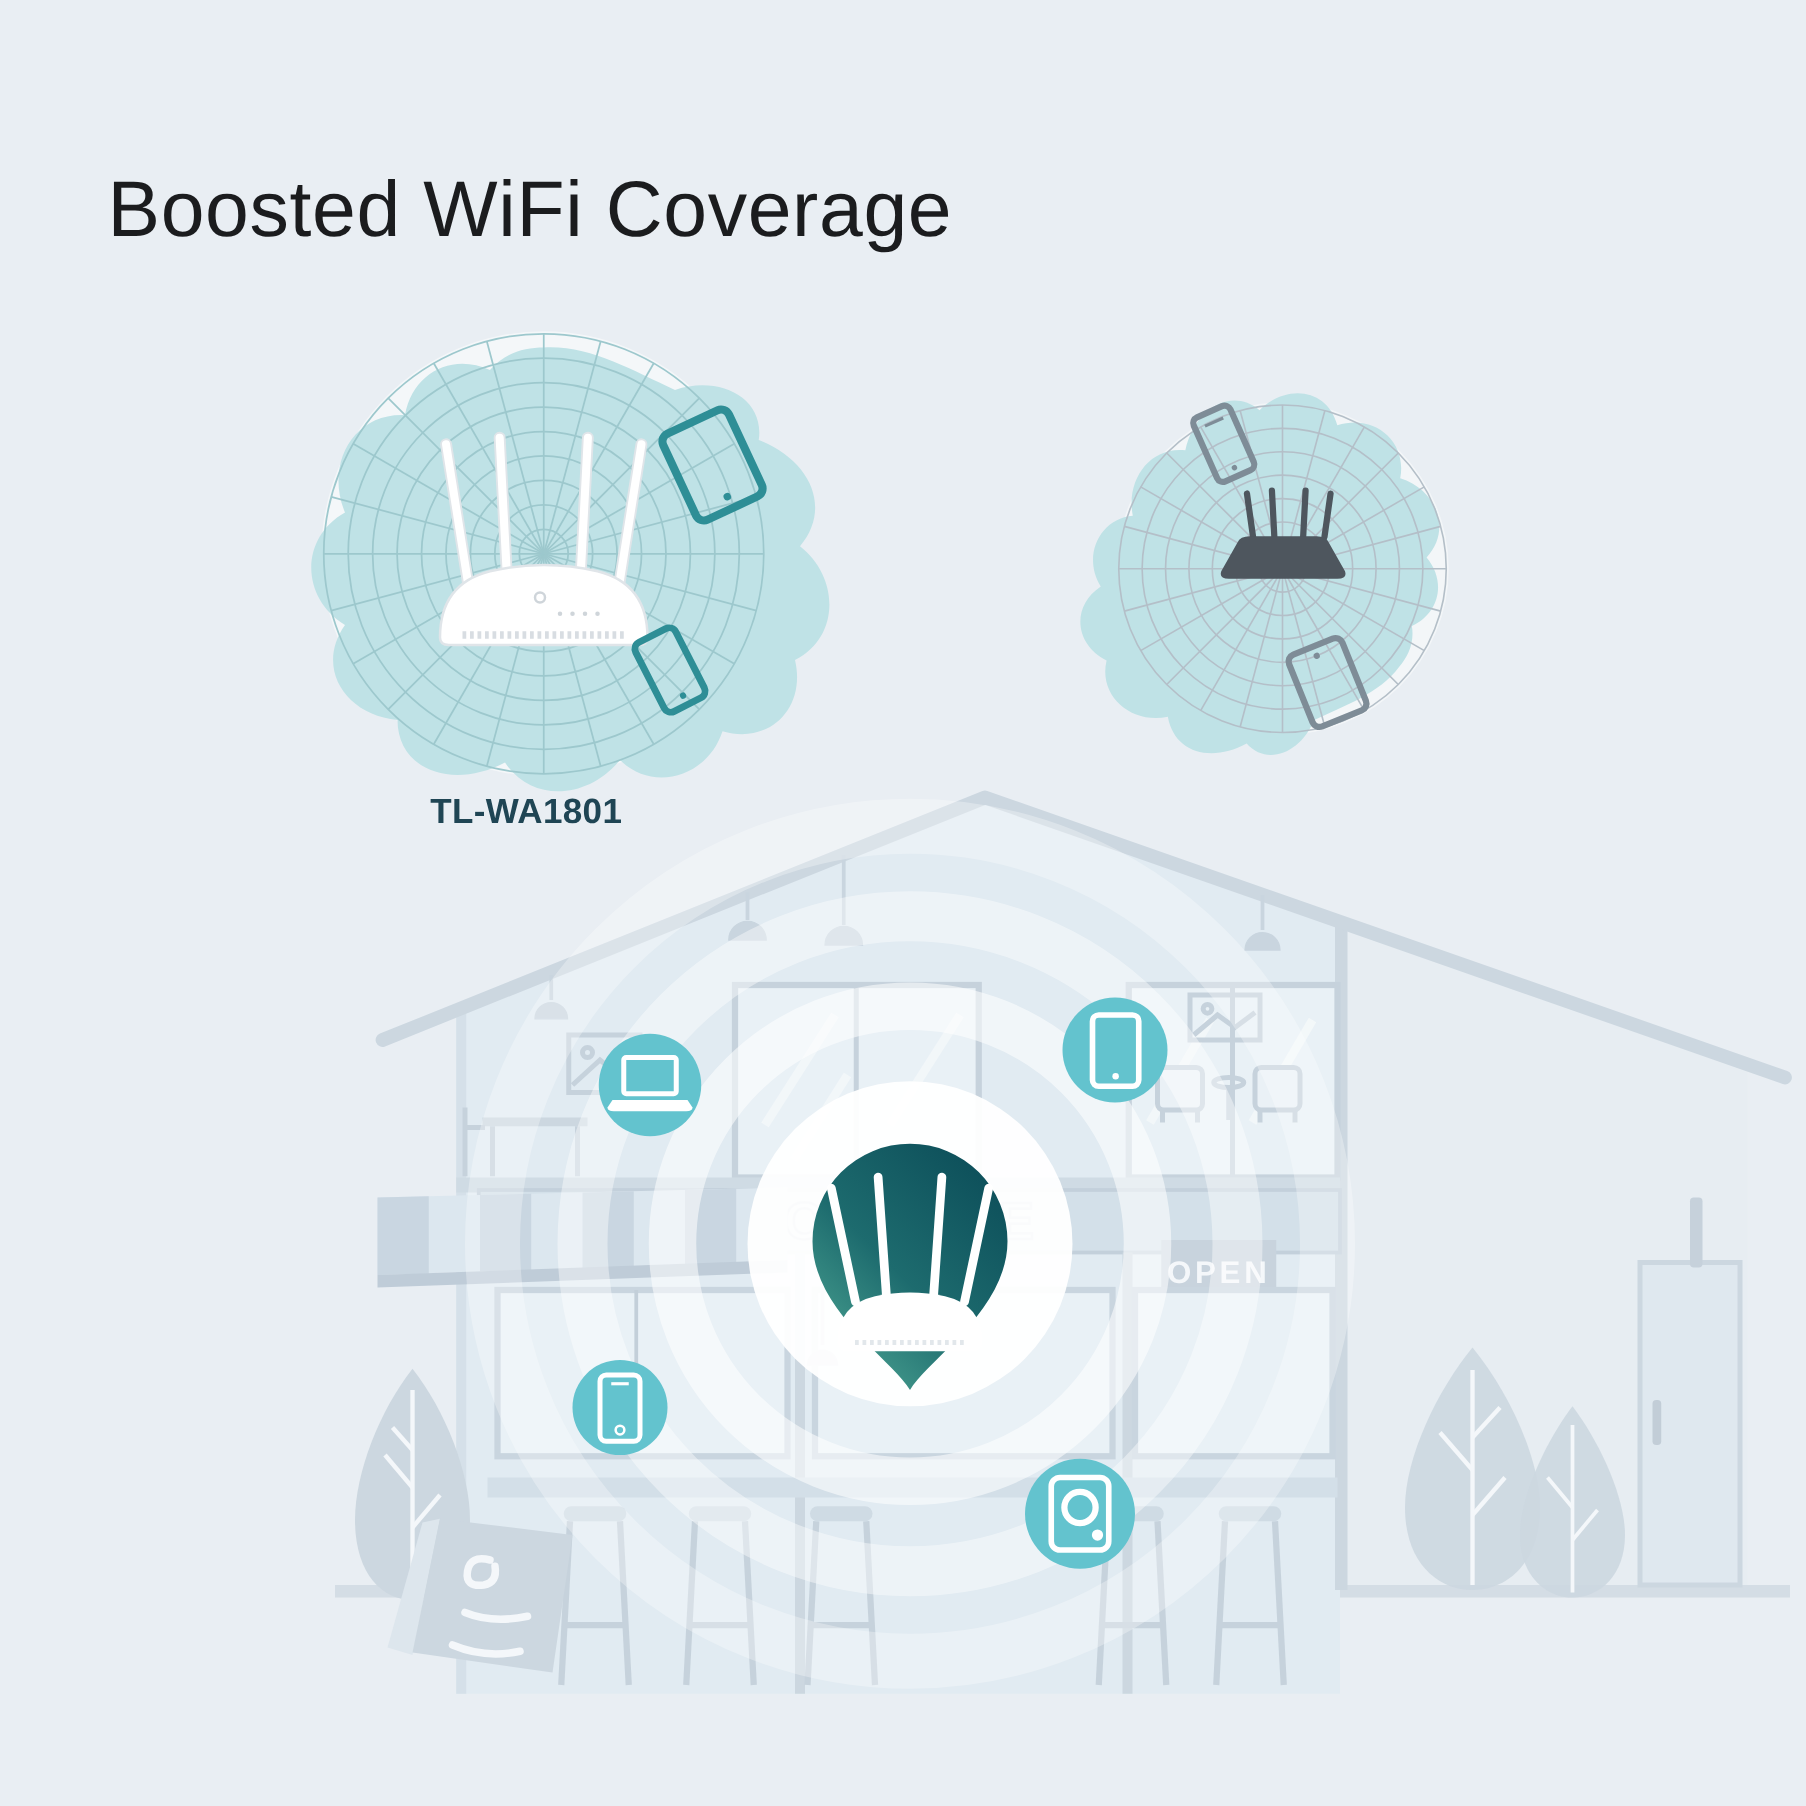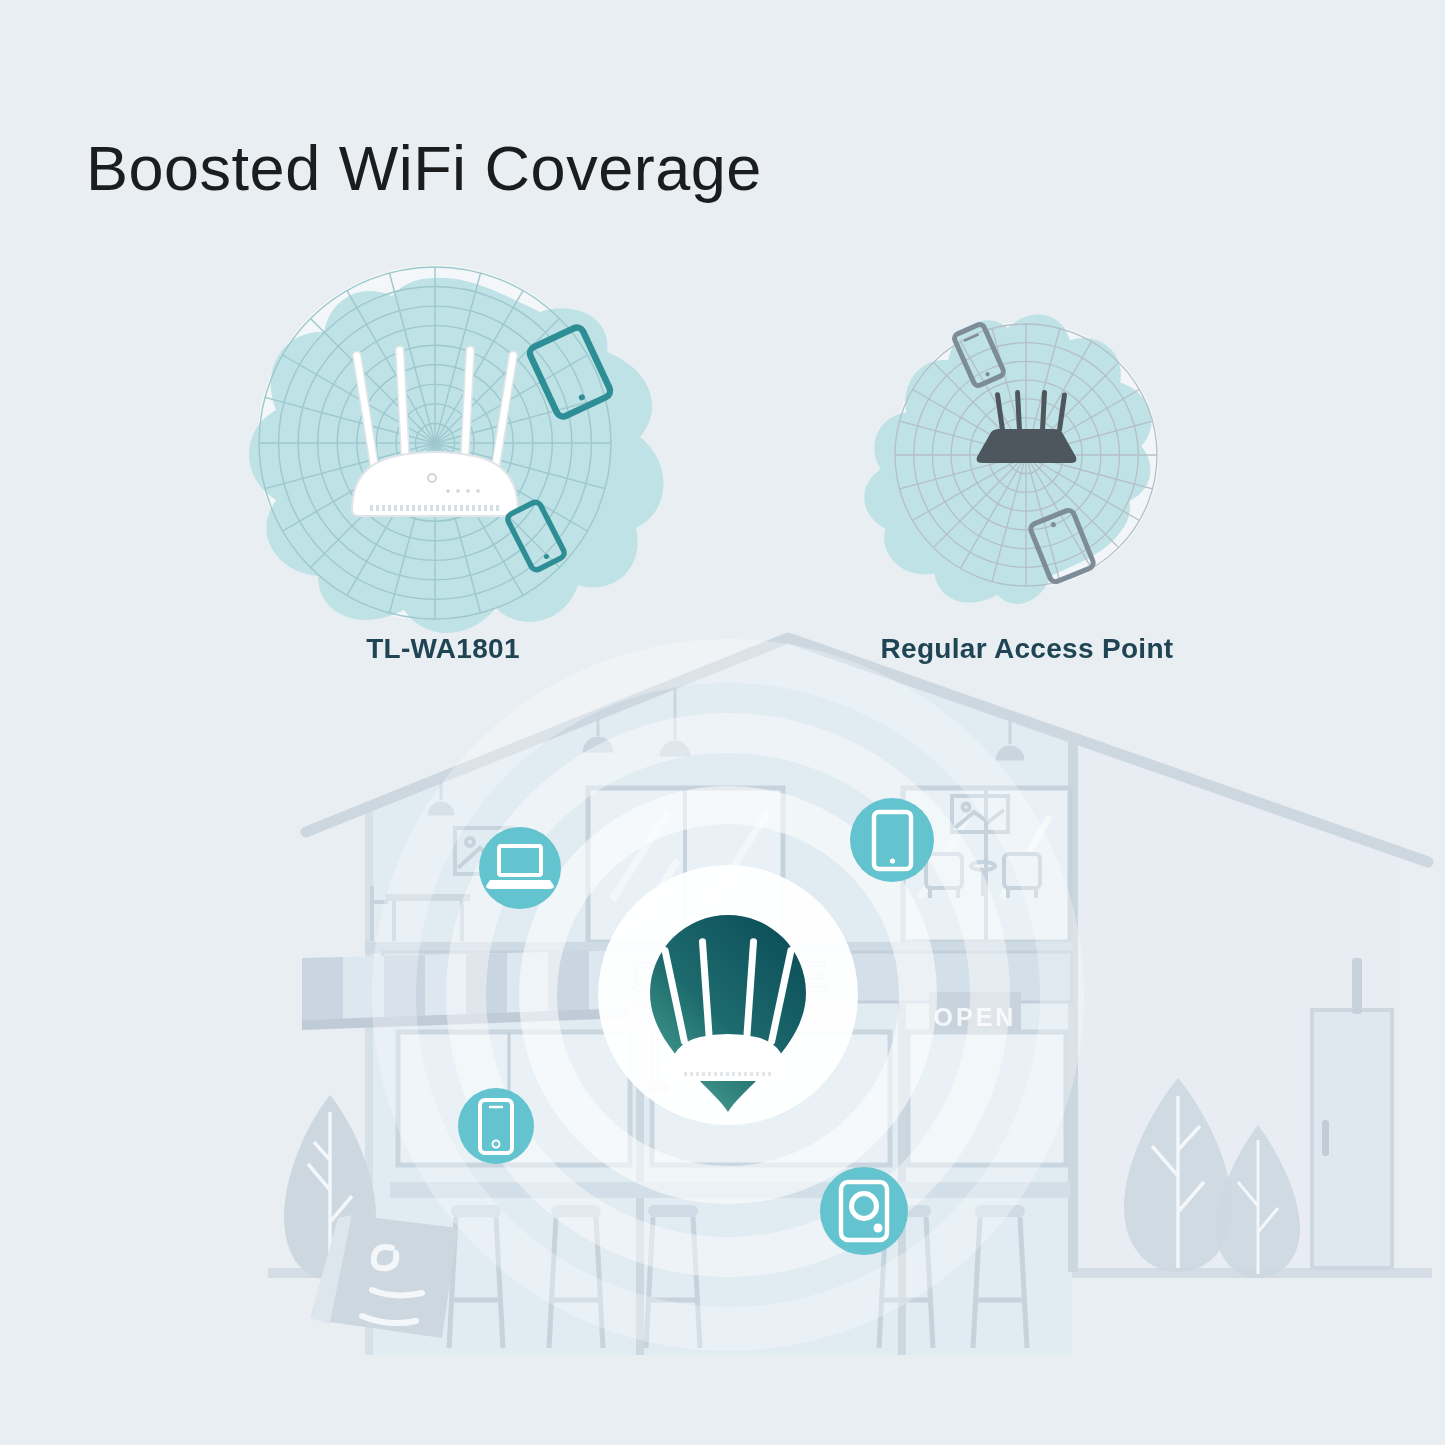--- a/index.html
+++ b/index.html
@@ -15,21 +15,21 @@
     position:absolute;left:86px;top:90px;
     font-size:63px;font-weight:400;color:#1b1c1e;
     letter-spacing:0.5px;white-space:nowrap;
   }
   .cmp-label{
     position:absolute;top:633px;
     transform:translateX(-50%);
     font-size:28px;font-weight:700;color:#1f4554;
     letter-spacing:0.3px;white-space:nowrap;
   }
-  .cmp-label.left{left:443px;}
+  .cmp-label.left{left:421px;}
   .cmp-label.right{left:1027px;}
   svg{position:absolute;left:0;top:0;}
 </style>
 </head>
 <body>
 
 <div class="stage">
 
   <h1 class="page-title">Boosted WiFi Coverage</h1>
 
@@ -397,14 +397,13 @@
         <circle cy="21" r="2.2" fill="#7e8c97"></circle>
       </g>
       <g transform="translate(1062,546) rotate(-22)">
         <rect x="-23" y="-31" width="46" height="62" rx="6" fill="none" stroke="#7e8c97" stroke-width="5"></rect>
         <circle cy="-23" r="2.5" fill="#7e8c97"></circle>
       </g>
     </g>
   </svg>
 
   <div class="cmp-label left">TL-WA1801</div>
-  <div class="cmp-label right">Regular Access Point</div>
 </div>
 
 </body></html>

